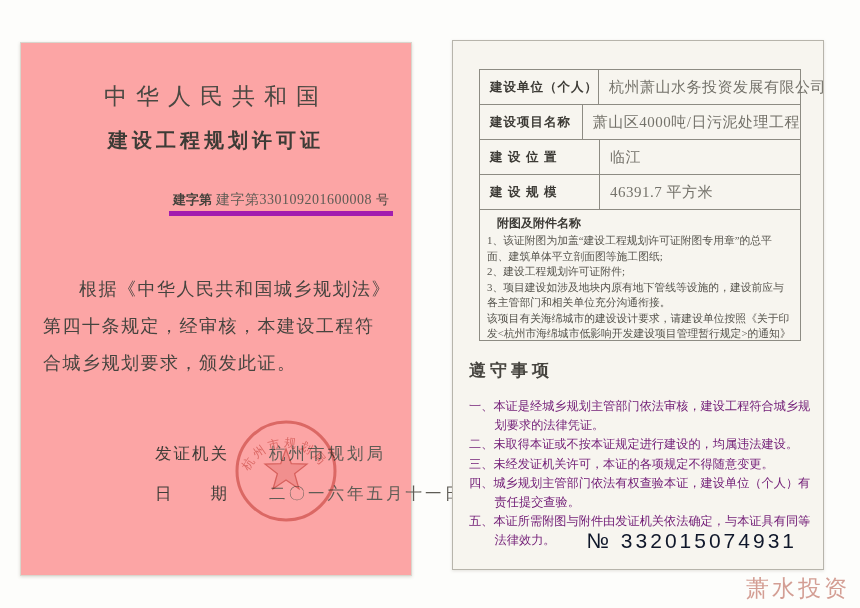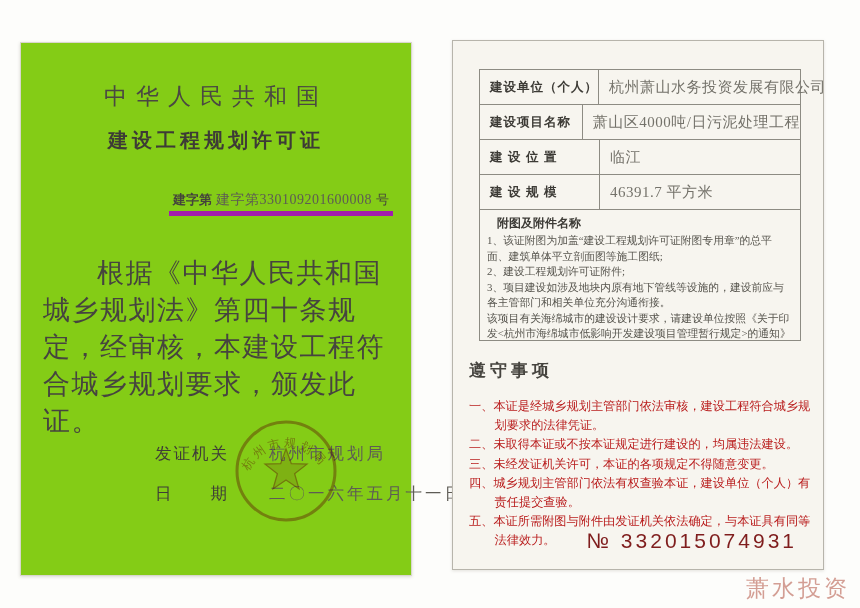--- a/index.html
+++ b/index.html
@@ -9,21 +9,21 @@
     background:#fdfdfb;
     position:relative;
     overflow:hidden;
     color:#45433e;
   }
   .canvas { position:absolute; inset:0; width:860px; height:608px; }
 
   
   .page-left {
     position:absolute; left:20px; top:42px; width:392px; height:534px;
-    background:#84cc16;
+    background:#fca5a5;
     border:1px solid #d9d6cd;
     box-shadow:0 1px 3px rgba(120,115,100,0.25);
   }
   .country {
     position:absolute; top:38px; left:0; right:0;
     text-align:center; font-size:23px; letter-spacing:9px;
     color:#4a4842;
   }
   .cert-title {
     position:absolute; top:84px; left:0; right:0;
@@ -34,22 +34,22 @@
   .permit-line {
     position:absolute; top:147px; right:18px;
     border-bottom:5px solid #a21caf;
     padding:0 4px 2px 4px;
     white-space:nowrap;
   }
   .permit-prefix { font-size:13px; font-weight:700; color:#44423c; }
   .permit-value  { font-size:14px; color:#5d5b54; letter-spacing:0.5px; }
   .permit-suffix { font-size:13px; color:#44423c; }
   .left-body {
-    position:absolute; top:212px; left:22px; right:18px;
-    font-size:27px; line-height:37px; text-indent:2em;
+    position:absolute; top:228px; left:22px; right:18px;
+    font-size:18px; line-height:37px; text-indent:2em;
     letter-spacing:1.5px; color:#46443f;
   }
   .issuer-row { position:absolute; left:134px; top:400px; white-space:nowrap; }
   .date-row   { position:absolute; left:134px; top:440px; white-space:nowrap; }
   .field-label { font-size:16.5px; letter-spacing:2px; color:#3f3d38; display:inline-block; width:92px; }
   .field-value { font-size:16.5px; color:#5e5c55; letter-spacing:3px; margin-left:18px; }
   .seal {
     position:absolute; left:203px; top:366px; width:124px; height:124px;
     opacity:0.85; mix-blend-mode:multiply; pointer-events:none;
   }
@@ -86,21 +86,21 @@
     padding-left:10px; margin-bottom:1px;
   }
   .attach-line { font-size:10.8px; line-height:15.5px; color:#56544d; }
   .observe-title {
     position:absolute; left:16px; top:318px;
     font-size:17px; letter-spacing:4px; color:#46443f;
     font-family:Liberation Sans, sans-serif; font-weight:600;
   }
   .observe-list { position:absolute; left:16px; top:356px; right:12px; }
   .observe-item {
-    font-size:12.2px; line-height:18.5px; color:#b91c1c;
+    font-size:12.2px; line-height:18.5px; color:#701a75;
     padding-left:2.1em; text-indent:-2.1em; margin-bottom:1px;
     font-family:"Liberation Sans", sans-serif;
   }
   .serial {
     position:absolute; right:26px; top:488px;
     font-size:21px; letter-spacing:3px;
     font-family:"Liberation Sans", sans-serif;
   }
 
   
@@ -179,17 +179,17 @@
     <div class="observe-title">遵守事项</div>
 
     <div class="observe-list">
       <div class="observe-item">一、本证是经城乡规划主管部门依法审核，建设工程符合城乡规划要求的法律凭证。</div>
       <div class="observe-item">二、未取得本证或不按本证规定进行建设的，均属违法建设。</div>
       <div class="observe-item">三、未经发证机关许可，本证的各项规定不得随意变更。</div>
       <div class="observe-item">四、城乡规划主管部门依法有权查验本证，建设单位（个人）有责任提交查验。</div>
       <div class="observe-item">五、本证所需附图与附件由发证机关依法确定，与本证具有同等法律效力。</div>
     </div>
 
-    <div class="serial" style="color: #7f1d1d; margin-left: 32px;">№ 332015074931</div>
+    <div class="serial" style="color: #0f172a; margin-left: 32px;">№ 332015074931</div>
   </div>
 
   <div class="watermark" style="color: rgb(198, 127, 114);">萧水投资</div>
 </div>
 
 </body></html>

